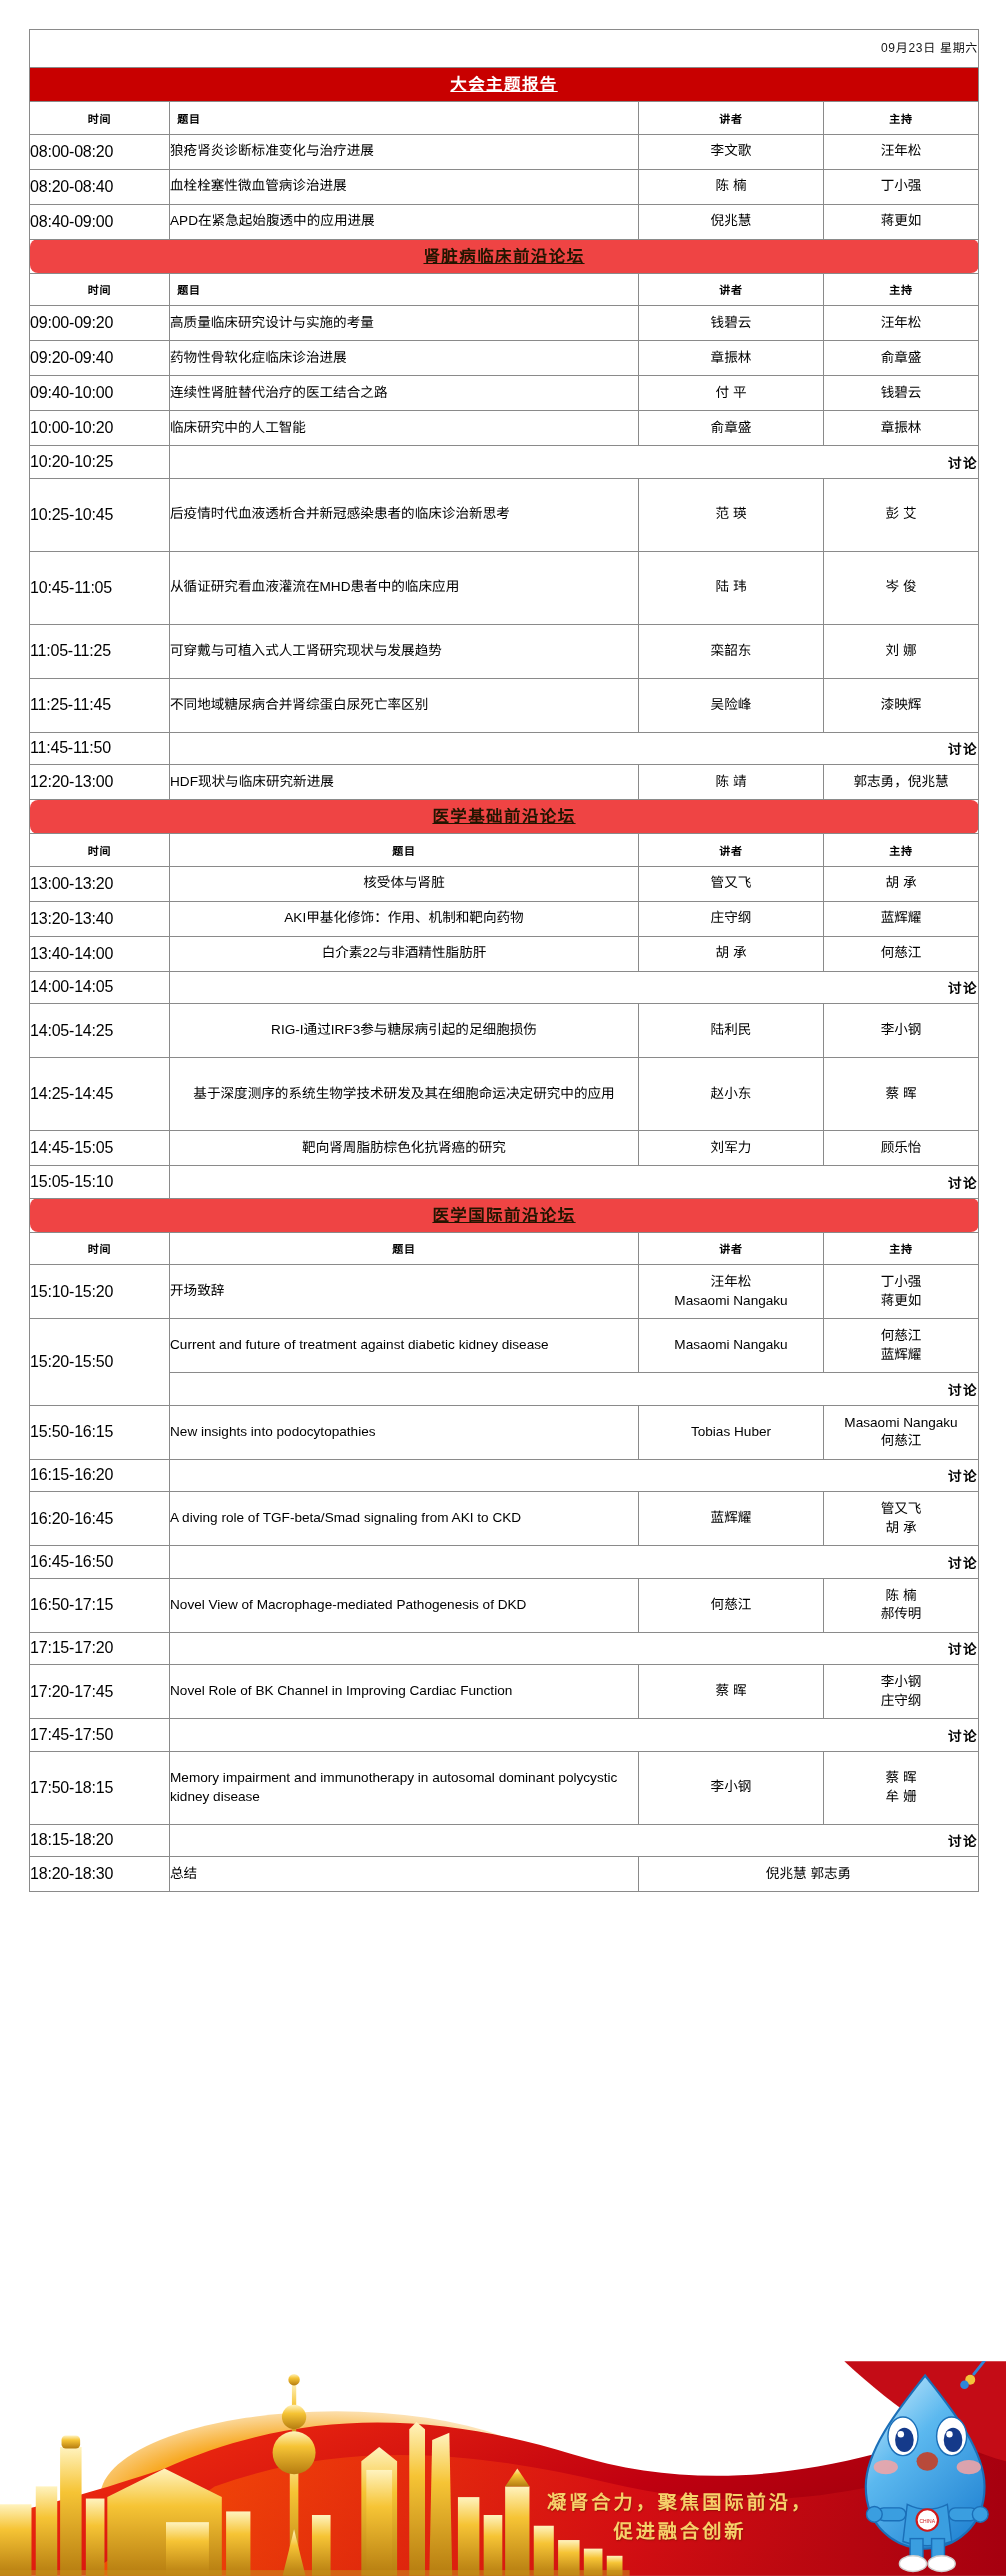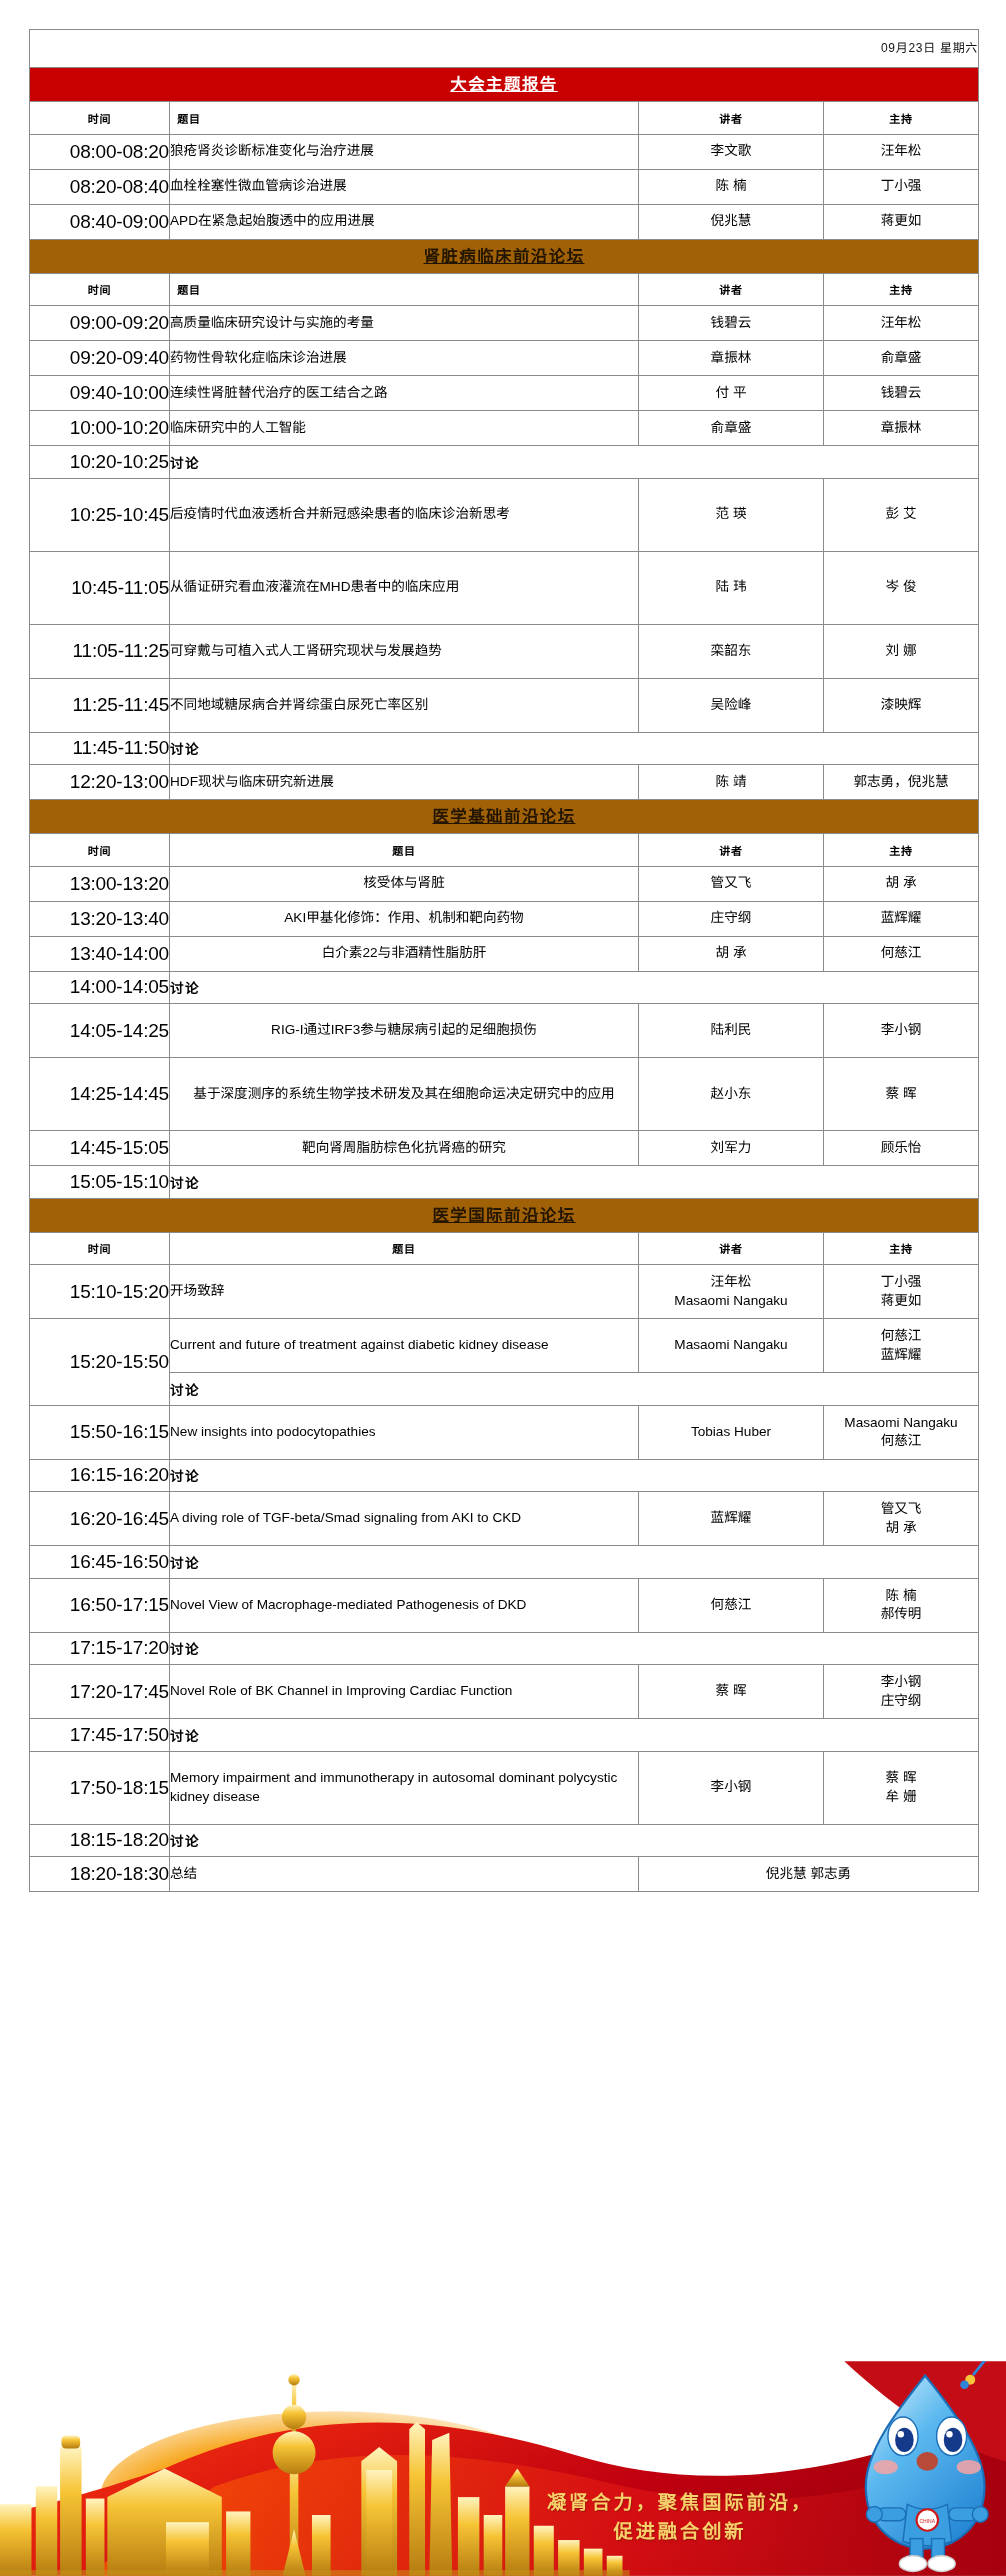--- a/index.html
+++ b/index.html
@@ -68,56 +68,57 @@
     font-size: 16.5px;
     font-weight: bold;
     letter-spacing: 1.4px;
     text-decoration: underline;
   }
   .sec-banner.red {
     background: #c80000;
     color: #ffffff;
   }
   .sec-banner.gold {
-    background: #a16207;
+    background: #ef4444;
     color: #231500;
+    border-radius: 8px;
   }
 
   
   .colhead td {
     background: #d4dae3;
     height: 31.5px;
     text-align: center;
     font-size: 11px;
     font-weight: bold;
     letter-spacing: 0.7px;
   }
   .colhead td.left-title { text-align: left; padding-left: 7.2px; }
 
   
   .r td { font-size: 13.6px; }
   td.time {
-    text-align: right;
-    font-size: 19px;
+    text-align: left;
+    font-size: 16px;
     letter-spacing: -0.2px;
     white-space: nowrap;
   }
   td.title {
     text-align: left;
     padding: 5.7px 7.2px;
     line-height: 1.35;
   }
   td.title.center { text-align: center; }
   td.name {
     text-align: center;
     line-height: 1.35;
     padding: 4.3px 2.9px;
   }
   td.discussion {
-    text-align: left;
+    text-align: right;
     font-weight: bold;
     font-size: 13.6px;
     letter-spacing: 1.4px;
   }
   .h1row td { height: 34px; }
   .h2row td { height: 53px; }
   .h3row td { height: 72px; }
   .hdisc  td { height: 31.5px; }
 
   .nowrap-lines { white-space: pre-line; }

